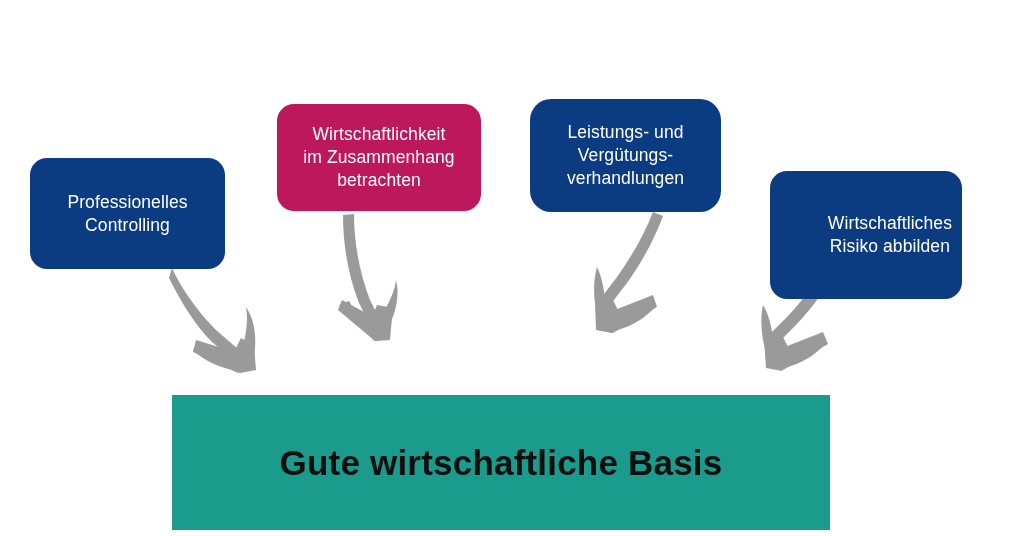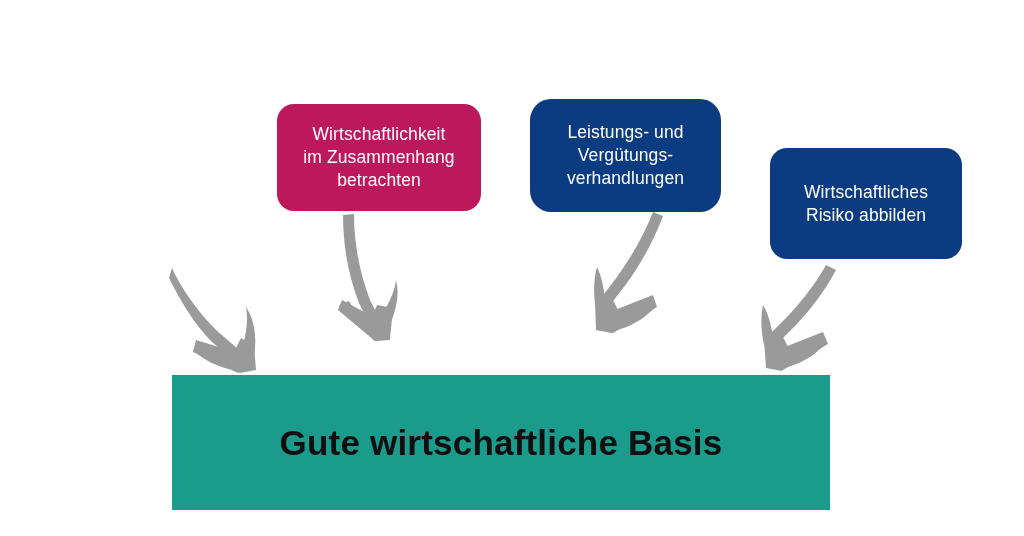--- a/index.html
+++ b/index.html
@@ -49,23 +49,24 @@
     left: 277px; top: 104px;
     width: 204px; height: 107px;
     font-size: 17.5px;
   }
   #node-leistungs {
     left: 530px; top: 99px;
     width: 191px; height: 113px;
     font-size: 17.5px;
   }
   #node-risiko {
-    left: 770px; top: 148px;
-    width: 192px; height: 111px;
-    font-size: 17.5px;
+    left: 770px; top: 171px;
+    width: 192px; height: 128px;
+    font-size: 17.5px;
+    justify-content: flex-end;
   }
 
   
   #banner {
     position: absolute;
     left: 172px;  top: 375px;
     width: 658px; height: 135px;
     display: flex;
     align-items: center;
     justify-content: center;
@@ -207,35 +208,39 @@
         C 812 342, 802 350, 790 355
         L 775 359
         Z"></path>
       <path fill="#9A9A9A" d="
         M 823 332 L 772 352 L 767 367 L 783 370 L 828 344 Z"></path>
       <path fill="#9A9A9A" d="
         M 779 329 L 764 339 L 766 368 L 782 371 L 788 347 Z"></path>
     </g>
   </svg>
 
+  <div class="node" id="node-controlling" style="background:#0B3B80;">
+    <span class="node-text">Professionelles
+Controlling</span>
+  </div>
 
   <div class="node" id="node-wirtschaftlichkeit" style="background:#be185d;">
     <span class="node-text">Wirtschaftlichkeit
 im Zusammenhang
 betrachten</span>
   </div>
 
   <div class="node" id="node-leistungs" style="background:#0B3B80;border-radius:21px;">
     <span class="node-text">Leistungs- und
 Vergütungs-
 verhandlungen</span>
   </div>
 
   <div class="node" id="node-risiko" style="background:#0B3B80;">
     <span class="node-text">Wirtschaftliches
 Risiko abbilden</span>
   </div>
 
-  <div id="banner" style="background:#1A9B8C;">
+  <div id="banner" style="background:#1A9B8C;margin-top:20px;">
     <span id="banner-label">Gute wirtschaftliche Basis</span>
   </div>
 
 </div>
 
 </body></html>

